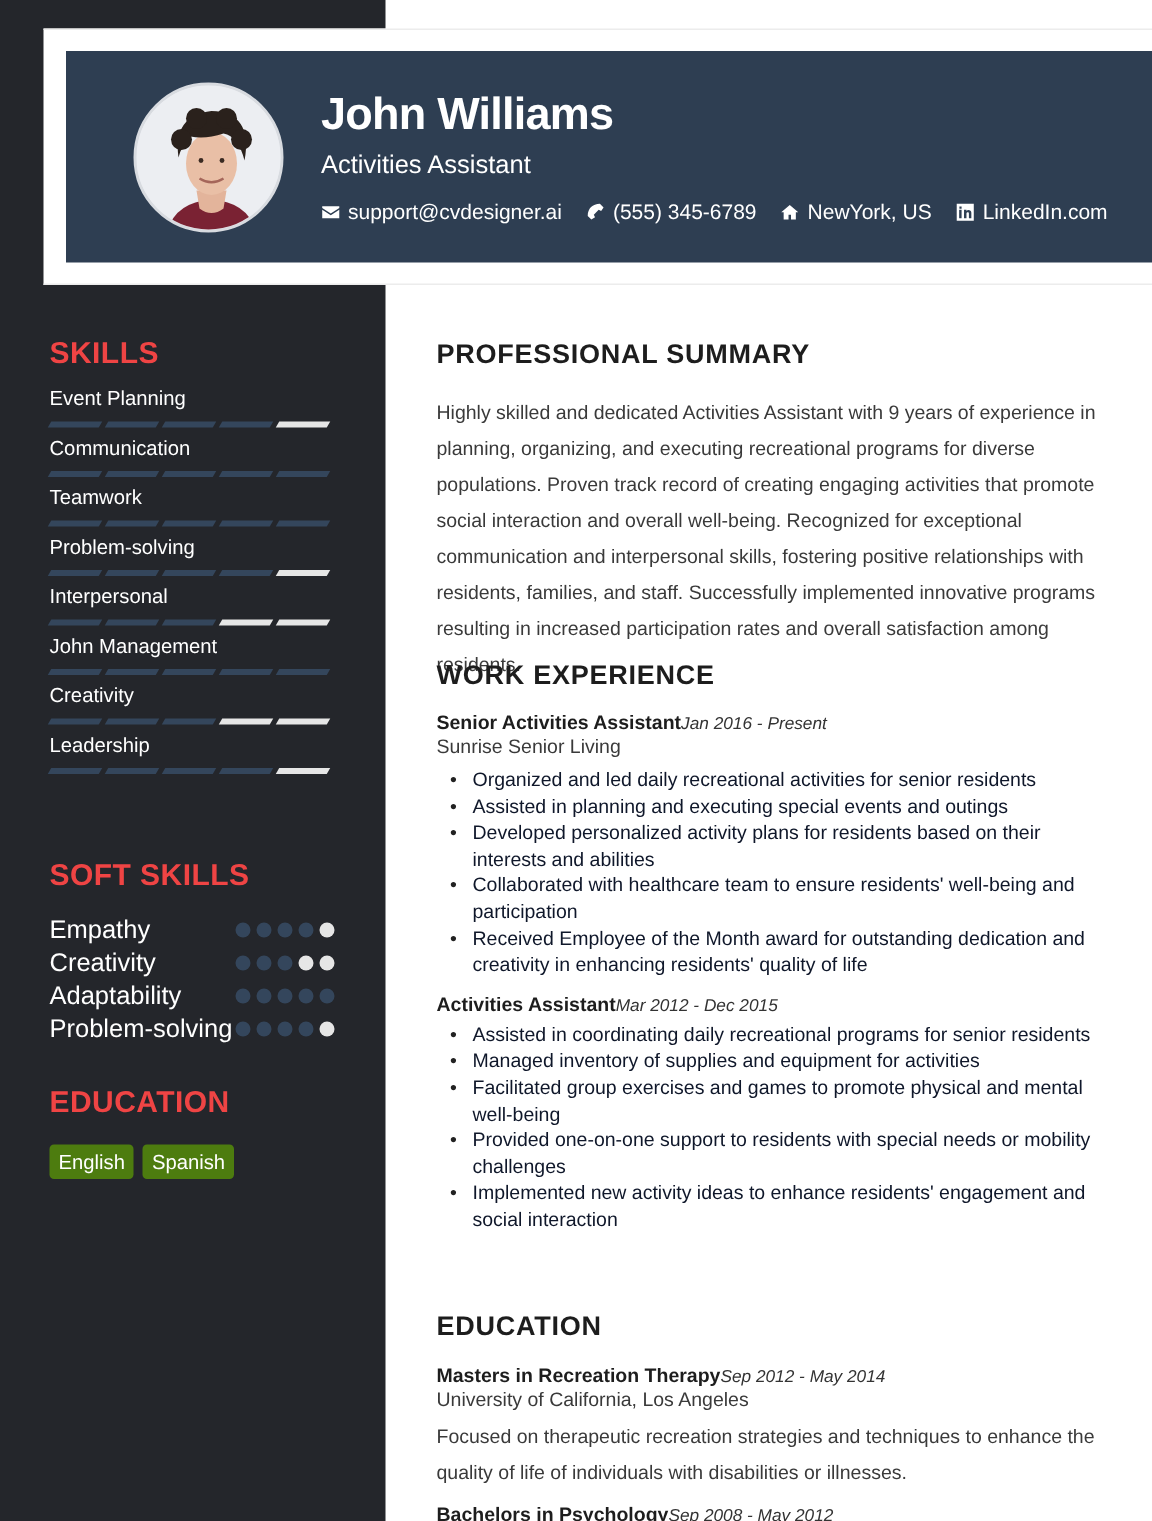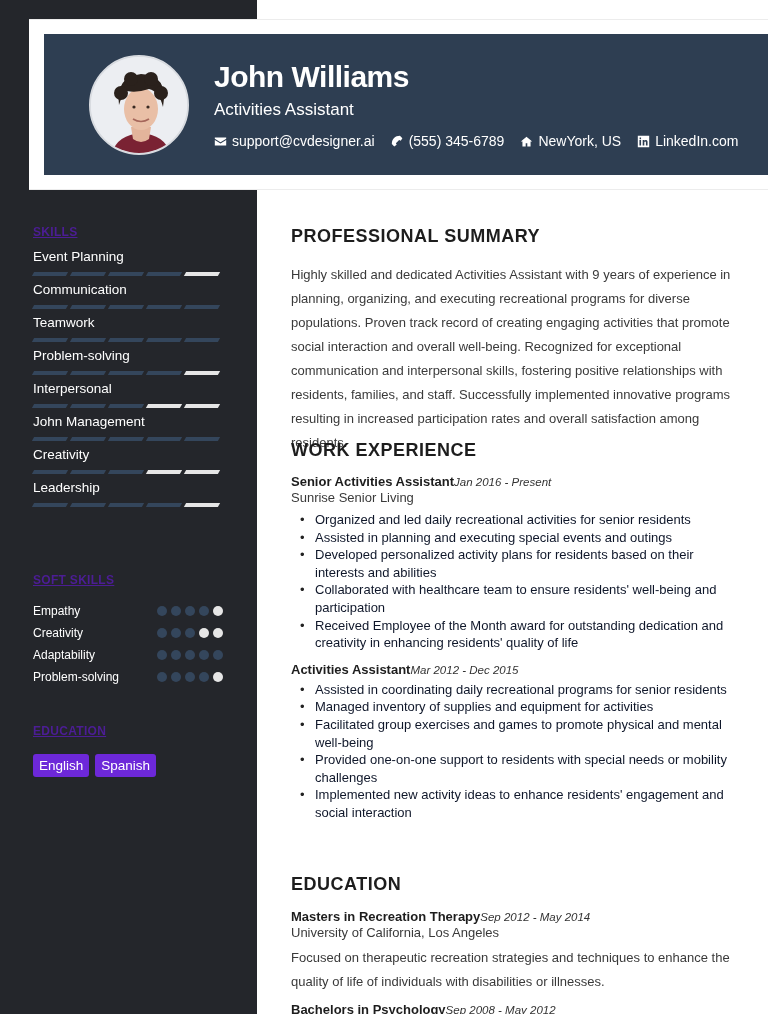--- a/index.html
+++ b/index.html
@@ -9,32 +9,32 @@
   .header-frame { position: absolute; left: 29px; top: 19px; width: 760px; height: 171px; background: #ffffff; border-top: 1px solid #ececec; border-bottom: 1px solid #ececec; }
   .header { position: absolute; left: 44px; top: 34px; width: 724px; height: 141px; background: #2e3e52; }
   .avatar { position: absolute; left: 89px; top: 55px; width: 100px; height: 100px; border-radius: 50%; background: #eceef2; overflow: hidden; border: 2px solid #d8dbe0; }
   .name { position: absolute; left: 214px; top: 60px; font-size: 30px; font-weight: bold; color: #ffffff; letter-spacing: -0.5px; }
   .jobtitle { position: absolute; left: 214px; top: 100px; font-size: 17px; color: #ffffff; }
   .contacts { position: absolute; left: 214px; top: 133px; display: flex; gap: 16px; font-size: 14px; color: #ffffff; }
   .contact { display: flex; align-items: center; gap: 5px; }
   .contact svg { width: 13px; height: 13px; fill: #ffffff; }
 
   .side-section { position: absolute; left: 33px; width: 190px; color: #ffffff; }
-  .side-h { font-size: 12px; font-weight: bold; letter-spacing: 0.3px; color: #4c1d95; text-decoration: underline; }
+  .side-h { font-size: 20px; font-weight: bold; letter-spacing: 0.3px; color: #ef4444; }
   .skill { margin-top: 10px; }
   .skill-label { font-size: 13.5px; color: #ffffff; line-height: 16px; }
   .bars { display: flex; gap: 4px; margin-top: 7px; }
   .bar { width: 34px; height: 4px; background: #34465c; transform: skewX(-30deg); }
   .bar.on { background: #e6e6e6; }
-  .soft-row { display: flex; justify-content: space-between; align-items: center; height: 22px; font-size: 12px; }
+  .soft-row { display: flex; justify-content: space-between; align-items: center; height: 22px; font-size: 17px; }
   .dots { display: flex; gap: 4px; }
   .dot { width: 10px; height: 10px; border-radius: 50%; background: #34465c; }
   .dot.on { background: #e6e6e6; }
   .langs { display: flex; gap: 6px; margin-top: 16px; }
-  .lang { background: #6d28d9; color: #ffffff; font-size: 13.5px; padding: 4px 6px; border-radius: 3px; }
+  .lang { background: #4d7c0f; color: #ffffff; font-size: 13.5px; padding: 4px 6px; border-radius: 3px; }
 
   .main { position: absolute; left: 291px; width: 444px; color: #333; }
   .main-h { font-size: 18px; font-weight: bold; color: #1d1d1d; letter-spacing: 0.5px; }
   .para { font-size: 13px; line-height: 24px; color: #3a3a3a; }
   .job-head { display: flex; justify-content: flex-start; align-items: baseline; }
   .job-title { font-size: 13px; font-weight: bold; color: #1d1d1d; }
   .job-date { font-size: 11.5px; font-style: italic; color: #333; }
   .job-org { font-size: 13px; color: #3a3a3a; line-height: 18px; }
   ul.bullets { list-style: none; margin-top: 4px; }
   ul.bullets li { position: relative; padding-left: 24px; font-size: 13px; line-height: 17.6px; color: #0f172a; }

